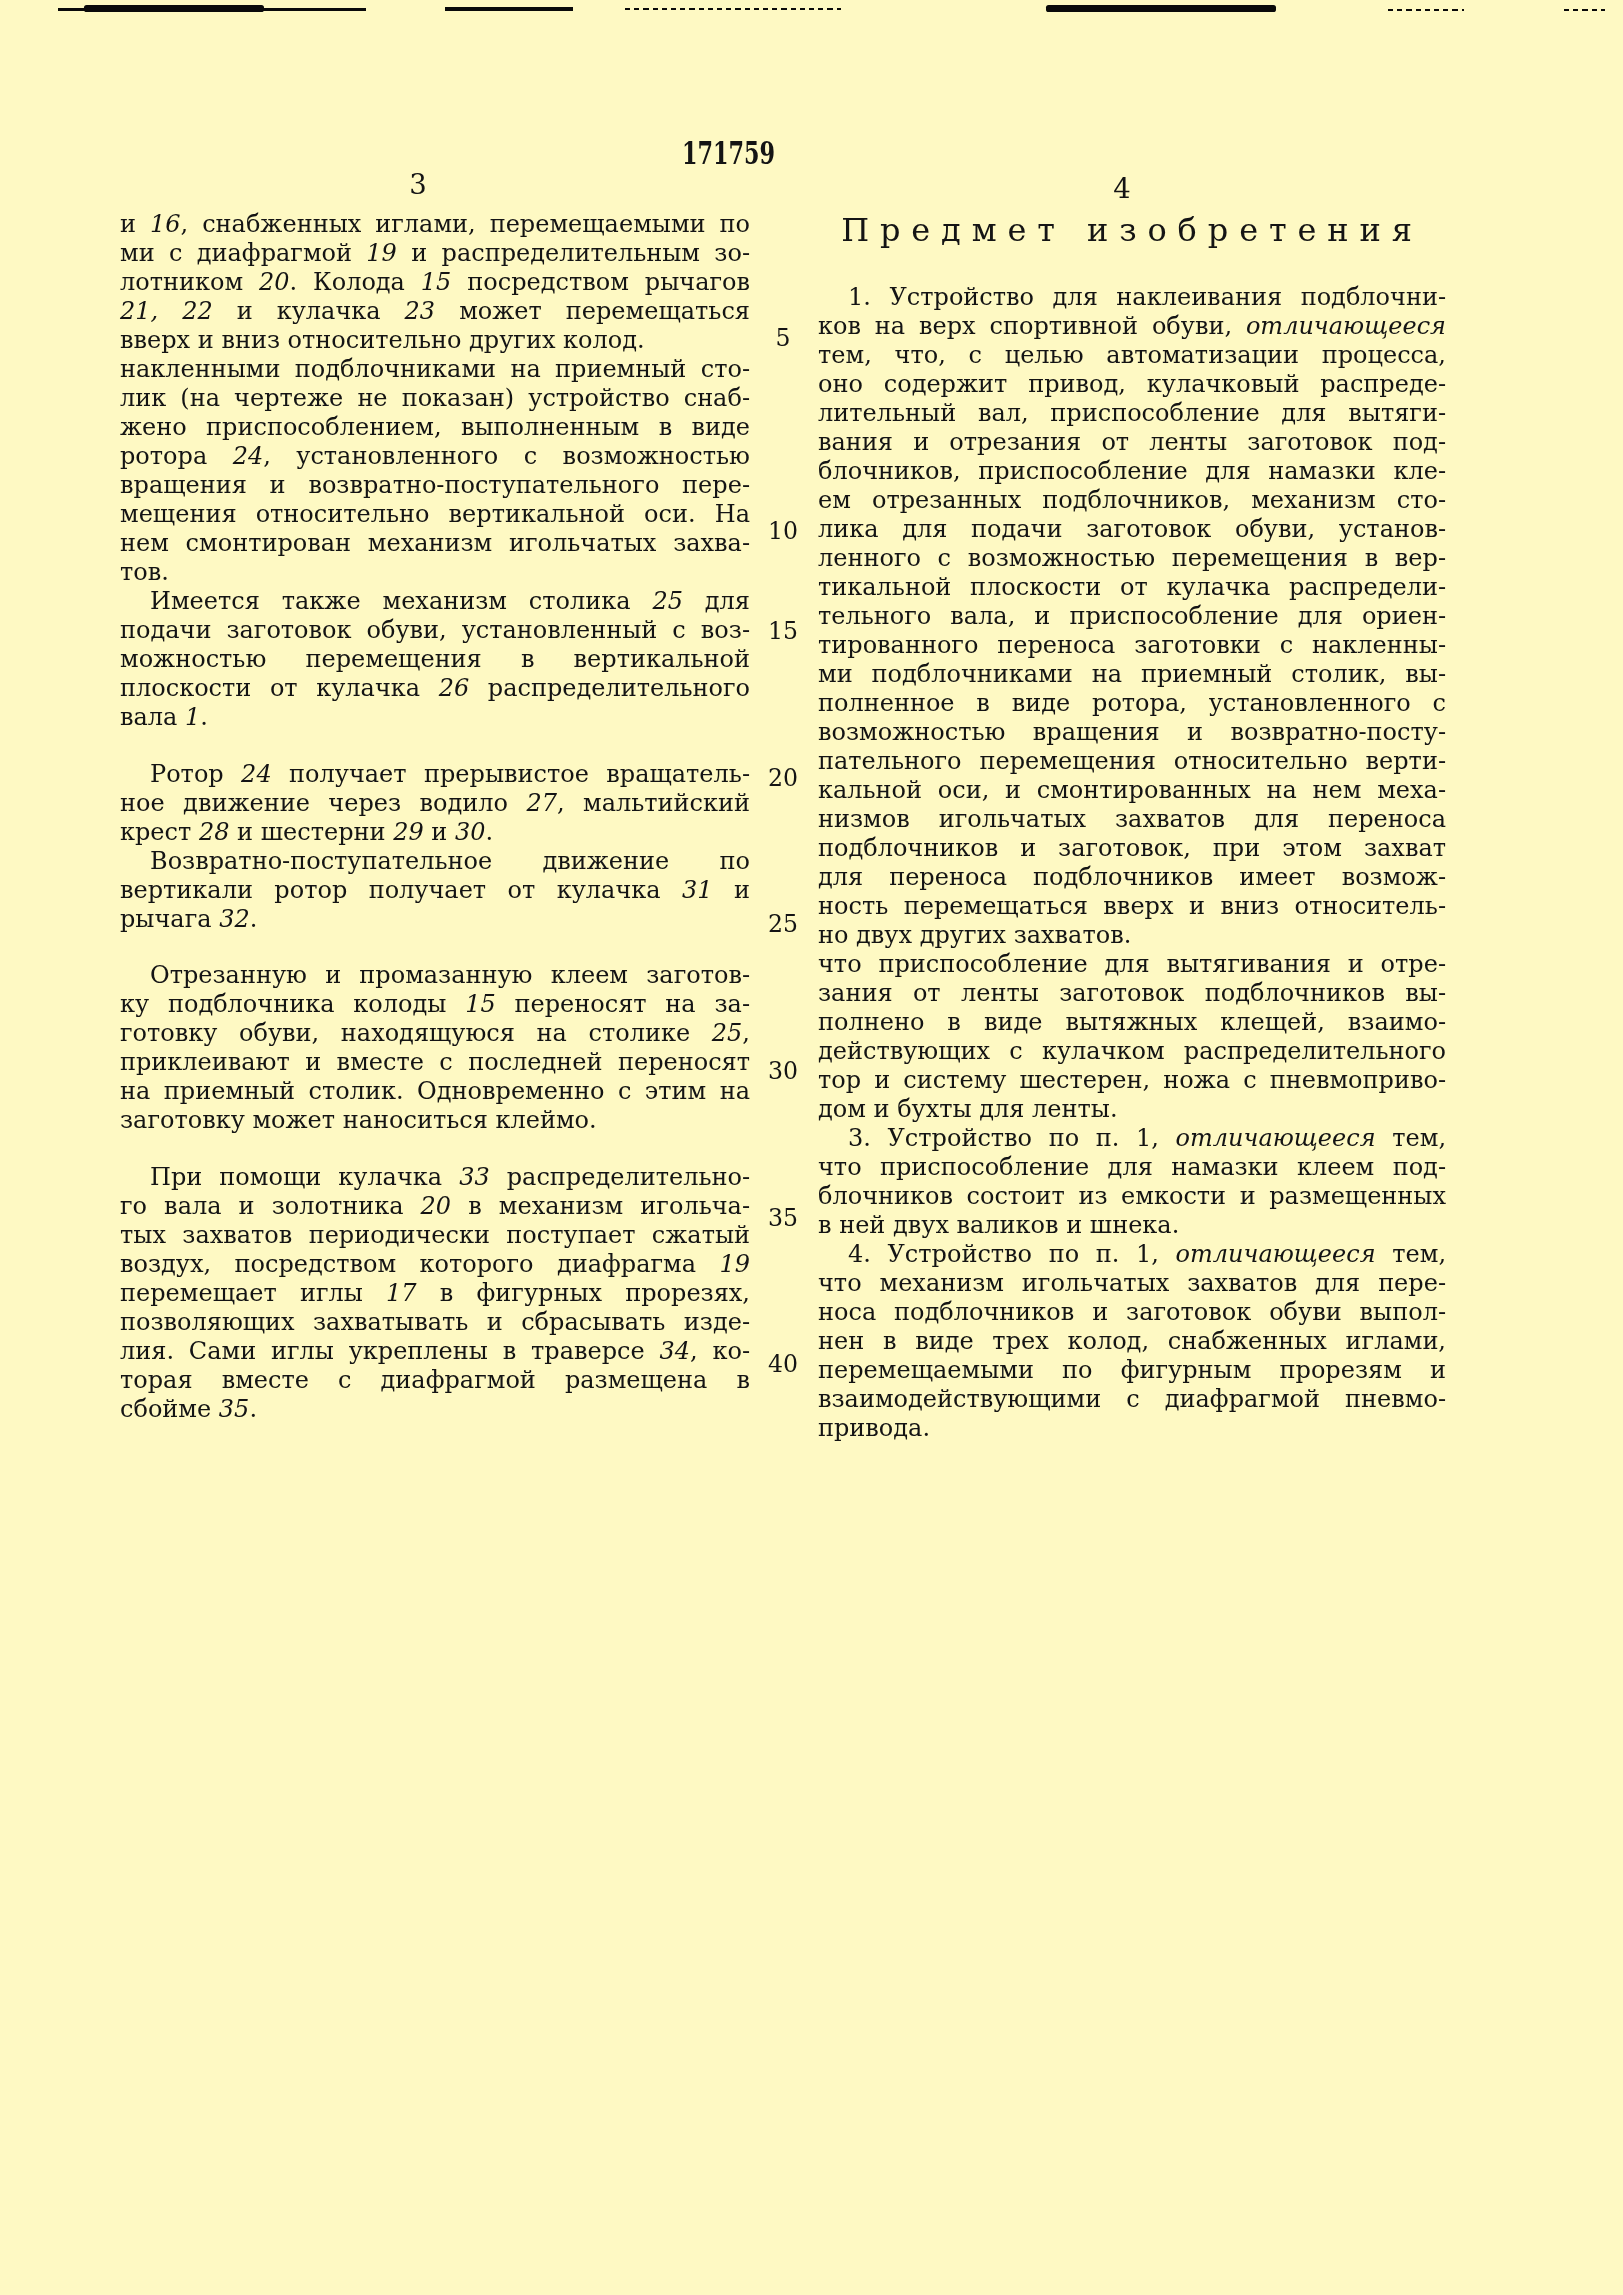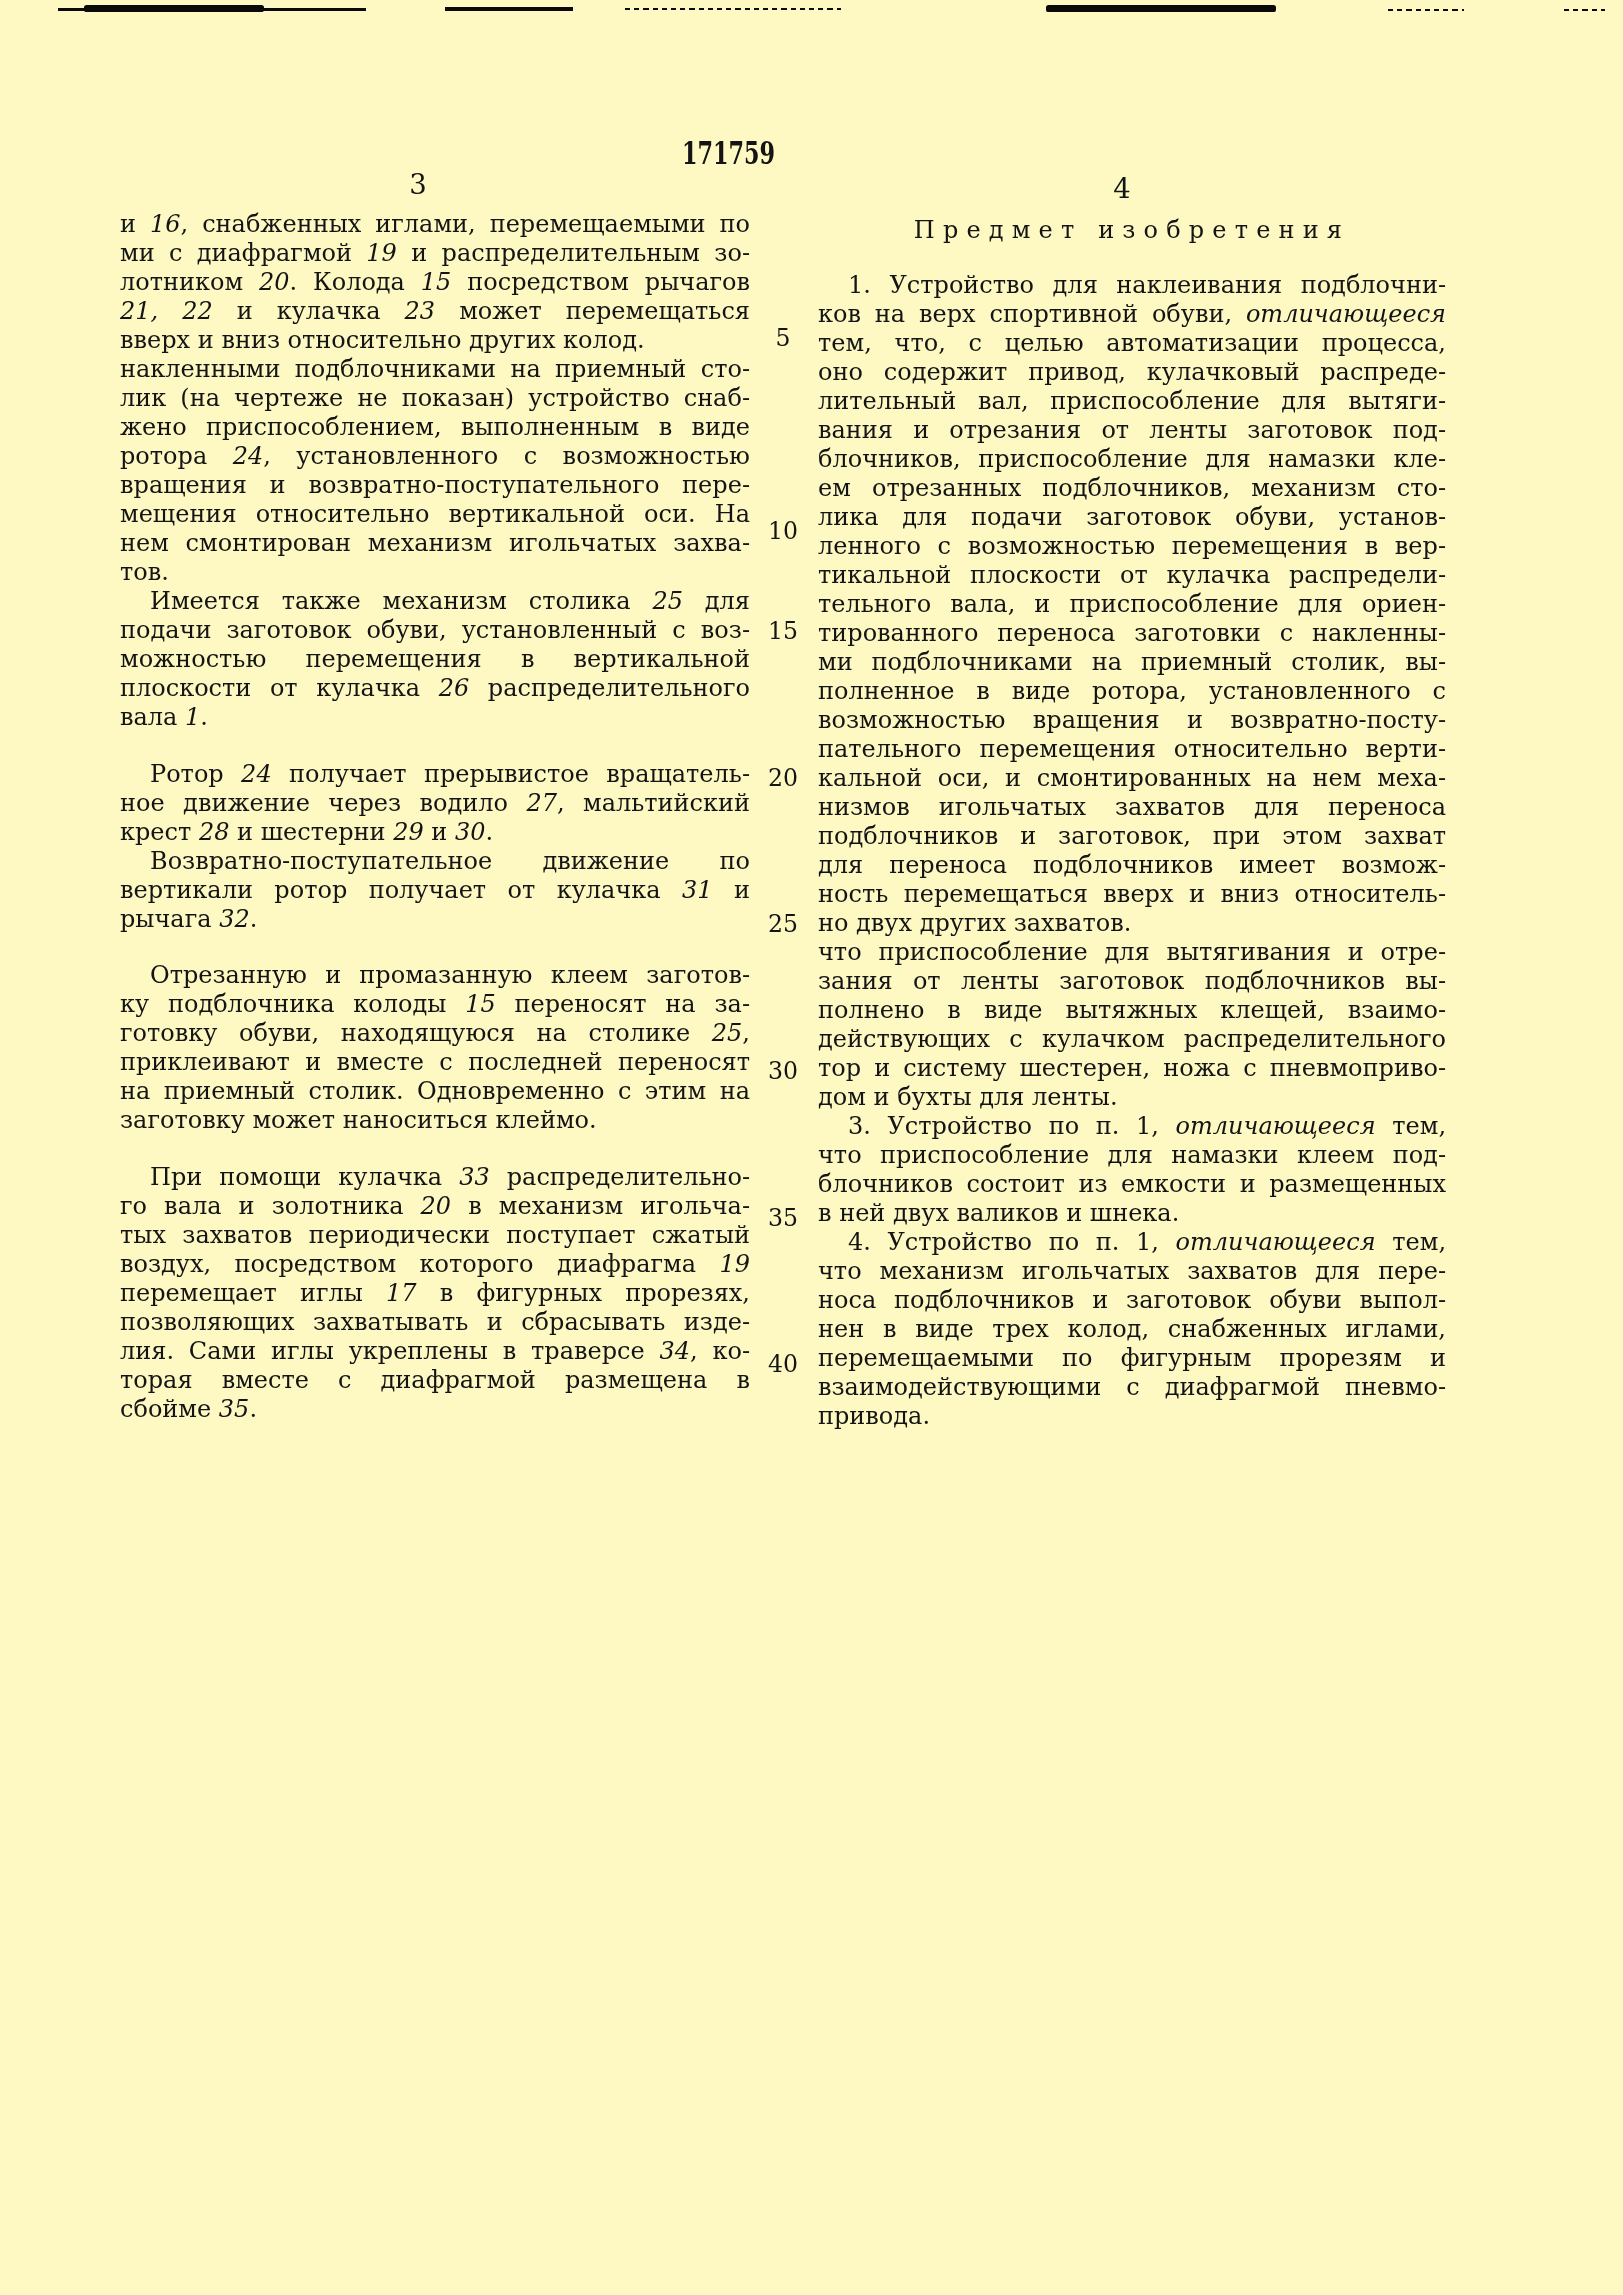--- a/index.html
+++ b/index.html
@@ -14,23 +14,23 @@
     text-align:justify; text-align-last:justify;
     white-space:normal;
   }
   .line i{font-style:italic;}
   .line.last{text-align-last:left;}
   .line.ind{text-indent:30px;}
   .para.gap{margin-top:27.5px;}
   
   #left-col{position:absolute; left:120px; top:210px; width:630px;}
   #right-col{position:absolute; left:818px; top:216px; width:628px;}
-  #claims-body{margin-top:26px;}
+  #claims-body{margin-top:38px;}
   #claims-heading{
-    font-size:24px; line-height:29px; height:29px;
+    font-size:32px; line-height:29px; height:29px;
     text-align:center; text-align-last:center;
     letter-spacing:0.34em; white-space:nowrap;
   }
   
   #patent-number{
     position:absolute; top:136px; left:663px; width:131px;
     font-size:31px; line-height:34px; font-weight:bold;
     text-align:center; letter-spacing:0px;
     transform:scaleX(0.72); transform-origin:50% 50%;
   }

